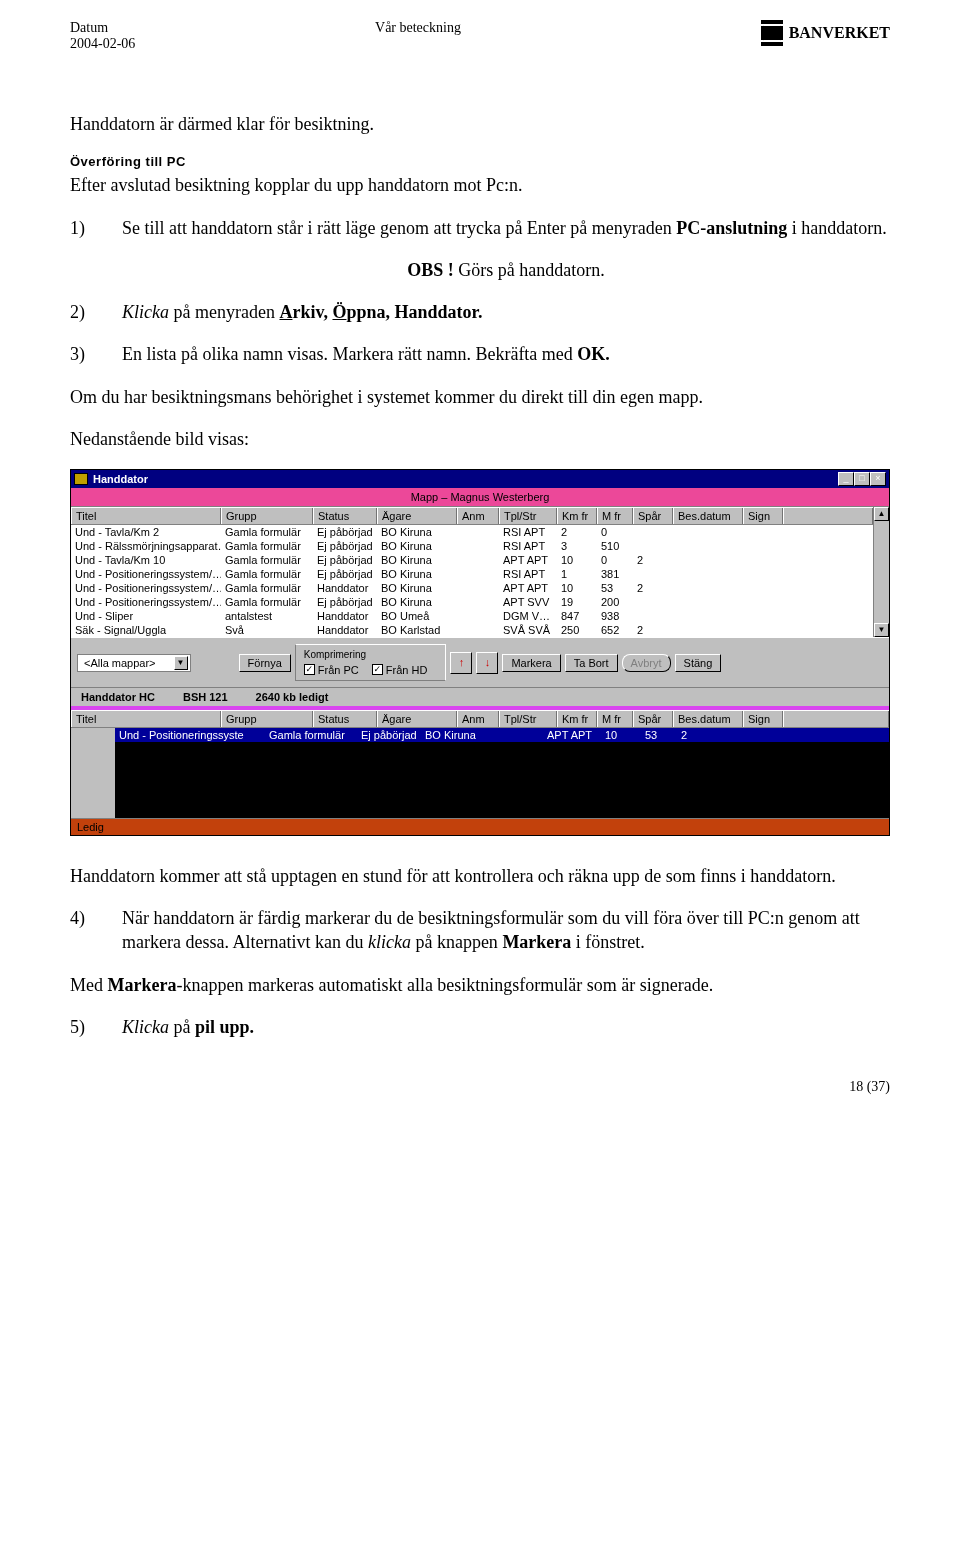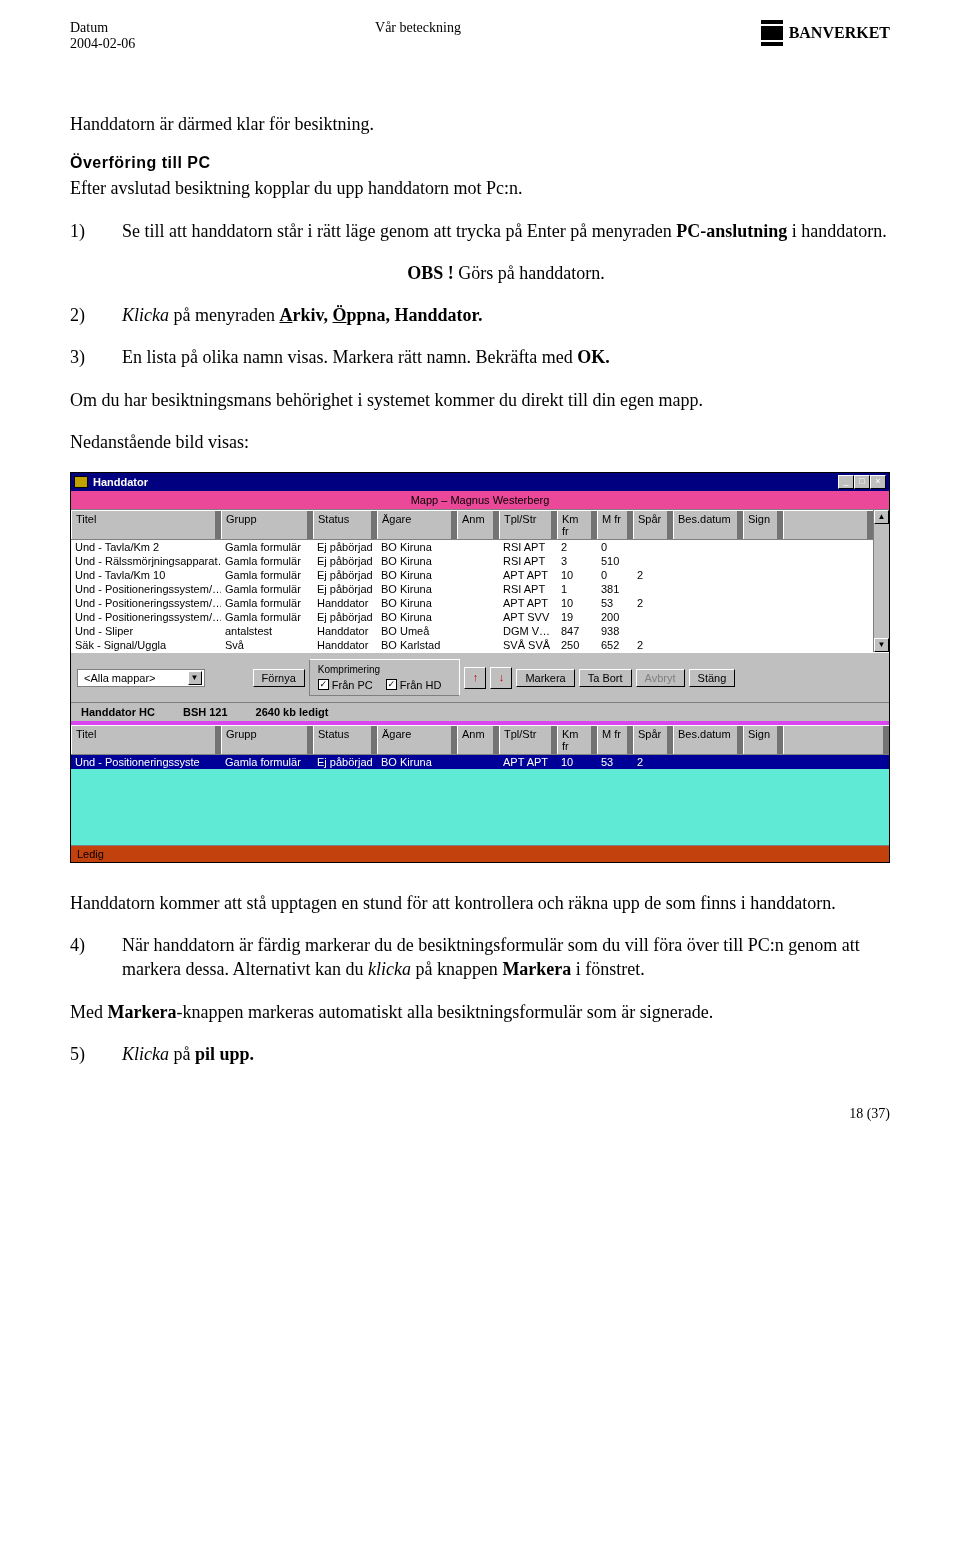--- a/index.html
+++ b/index.html
@@ -17,58 +17,58 @@
   .hdr .mid { margin-left: -60px;}
   .hdr .logo { font-family: Liberation Serif, serif; font-weight:bold; font-size:16px; display:flex; align-items:center; gap:6px;}
   .logo-mark { display:inline-flex; flex-direction:column; gap:2px; }
   .logo-mark span { display:block; width:22px; height:4px; background:#000; }
   .logo-mark .x { position:relative; height:14px;}
   .logo-mark .x::before, .logo-mark .x::after { content:""; position:absolute; left:0; top:5px; width:22px; height:4px; background:#000; }
   .logo-mark .x::before{ transform:rotate(30deg);}
   .logo-mark .x::after{ transform:rotate(-30deg);}
 
   p { margin-bottom:18px; line-height:1.35;}
-  .section-title { font-family: Arial, Helvetica, sans-serif; font-size:16px; font-weight:bold; letter-spacing:0.5px; margin-bottom:4px;}
+  .section-title { font-family: Arial, Helvetica, sans-serif; font-size:13px; font-weight:bold; letter-spacing:0.5px; margin-bottom:4px;}
   .numitem { display:flex; gap:28px; margin-bottom:18px; line-height:1.35;}
   .numitem .n { min-width:24px;}
   .italic { font-style:italic;}
   u { text-decoration: underline;}
 
   
   .win { width:100%; border:1px solid #000; background:#bfbfbf; font-family: "MS Sans Serif", Tahoma, Arial, sans-serif; font-size:11px; color:#000; margin:10px 0 28px 0;}
   .titlebar { background:#000080; color:#fff; display:flex; align-items:center; justify-content:space-between; padding:2px 3px;}
   .titlebar .t-left { display:flex; align-items:center; gap:5px; font-weight:bold;}
   .title-icon { width:14px; height:12px; background:#c0a000; border:1px solid #000;}
   .winbtns { display:flex; gap:0;}
   .winbtn { width:16px; height:14px; background:#bfbfbf; border:1px solid #000; border-top-color:#fff; border-left-color:#fff; font-size:9px; line-height:11px; text-align:center;}
   .banner { background:#ec4899; text-align:center; font-weight:normal; padding:3px 0; border-bottom:1px solid #808080;}
   .grid-head, .grid-row { display:grid; grid-template-columns: 150px 92px 64px 80px 42px 58px 40px 36px 40px 70px 40px 1fr; }
   .grid-head { border-top:1px solid #fff; border-bottom:1px solid #808080;}
-  .grid-head div { background:#bfbfbf; padding:2px 4px; border-right:6px solid #737373; border-left:1px solid #fff; font-weight:normal;}
+  .grid-head div { background:#bfbfbf; padding:2px 4px; border-right:1px solid #737373; border-left:1px solid #fff; font-weight:normal;}
   .grid-body { background:#fff; }
   .grid-row div { padding:1px 4px; overflow:hidden; white-space:nowrap;}
   .scrolltrack { background:#bfbfbf; border-left:1px solid #808080;}
   .scrolltrack .arrow { height:14px; background:#bfbfbf; border:1px solid #000; border-top-color:#fff; border-left-color:#fff; font-size:8px; text-align:center; line-height:11px;}
   .grid-wrap { display:flex;}
   .grid-wrap .tbl { flex:1;}
   .grid-wrap .scrolltrack { width:16px; display:flex; flex-direction:column; justify-content:space-between;}
 
   .toolbar { display:flex; align-items:center; gap:4px; padding:6px; border-top:1px solid #fff; border-bottom:1px solid #808080;}
   .wbtn { background:#bfbfbf; border:1px solid #000; border-top-color:#fff; border-left-color:#fff; padding:2px 8px; font-size:11px;}
-  .wbtn.disabled { color:#808080;}
-  .dropdown { background:#fff; border:1px solid #808080; display:flex; align-items:center; padding:1px 2px 1px 6px; gap:32px;}
+  .wbtn.disabled { color:#808080;border-radius:8px;}
+  .dropdown { background:#fff; border:1px solid #808080; display:flex; align-items:center; padding:1px 2px 1px 6px; gap:18px;}
   .dropdown .dd-btn { width:14px; height:14px; background:#bfbfbf; border:1px solid #000; border-top-color:#fff; border-left-color:#fff; font-size:8px; text-align:center; line-height:11px;}
   .komp { border:1px solid #808080; border-top-color:#fff; border-right-color:#fff; padding:4px 8px;}
   .komp .komp-title { font-size:10px; margin-bottom:2px;}
   .chk { display:inline-flex; align-items:center; gap:3px; margin-right:10px;}
   .chk .box { width:11px; height:11px; background:#fff; border:1px solid #000; font-size:9px; text-align:center; line-height:9px;}
   .arrowbtn { width:22px; height:22px; background:#bfbfbf; border:1px solid #000; border-top-color:#fff; border-left-color:#fff; color:#c00; font-weight:bold; text-align:center; line-height:18px;}
 
   .banner2 { background:#bfbfbf; font-weight:bold; padding:3px 10px; border-bottom:4px solid #d946ef; display:flex; gap:28px;}
-  .grid-body2 { background:#5eead4; min-height:90px;}
+  .grid-body2 { background:#000000; min-height:90px;margin-left:44px;}
   .grid-row.sel div { background:#000099; color:#fff;}
   .status { border-top:1px solid #808080; padding:2px 6px; background:#c2410c;}
 
   .page-num { text-align:right; font-size:14px; margin-top:40px;}
 </style>
 </head>
 <body>
 
 <div class="hdr">
   <div class="left">

